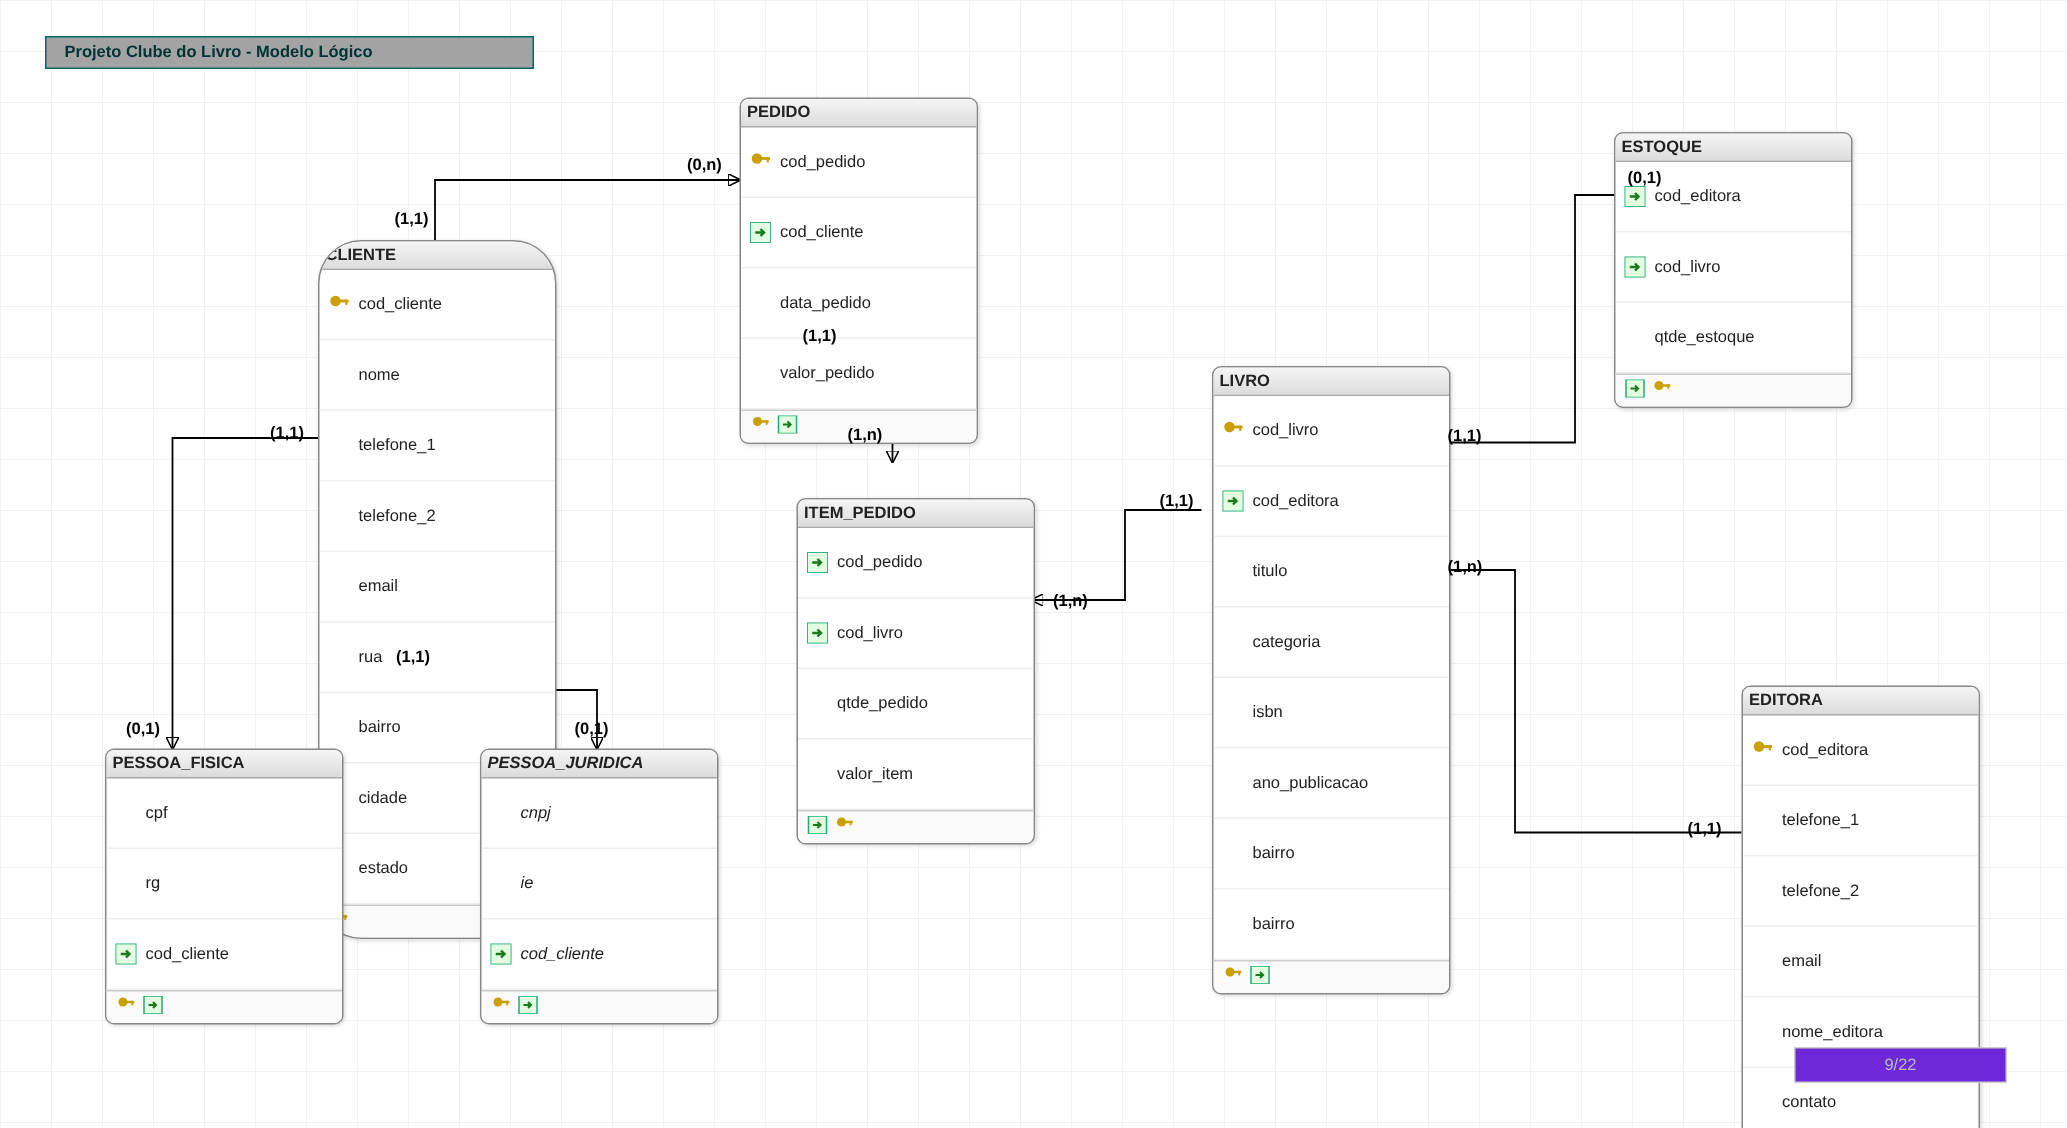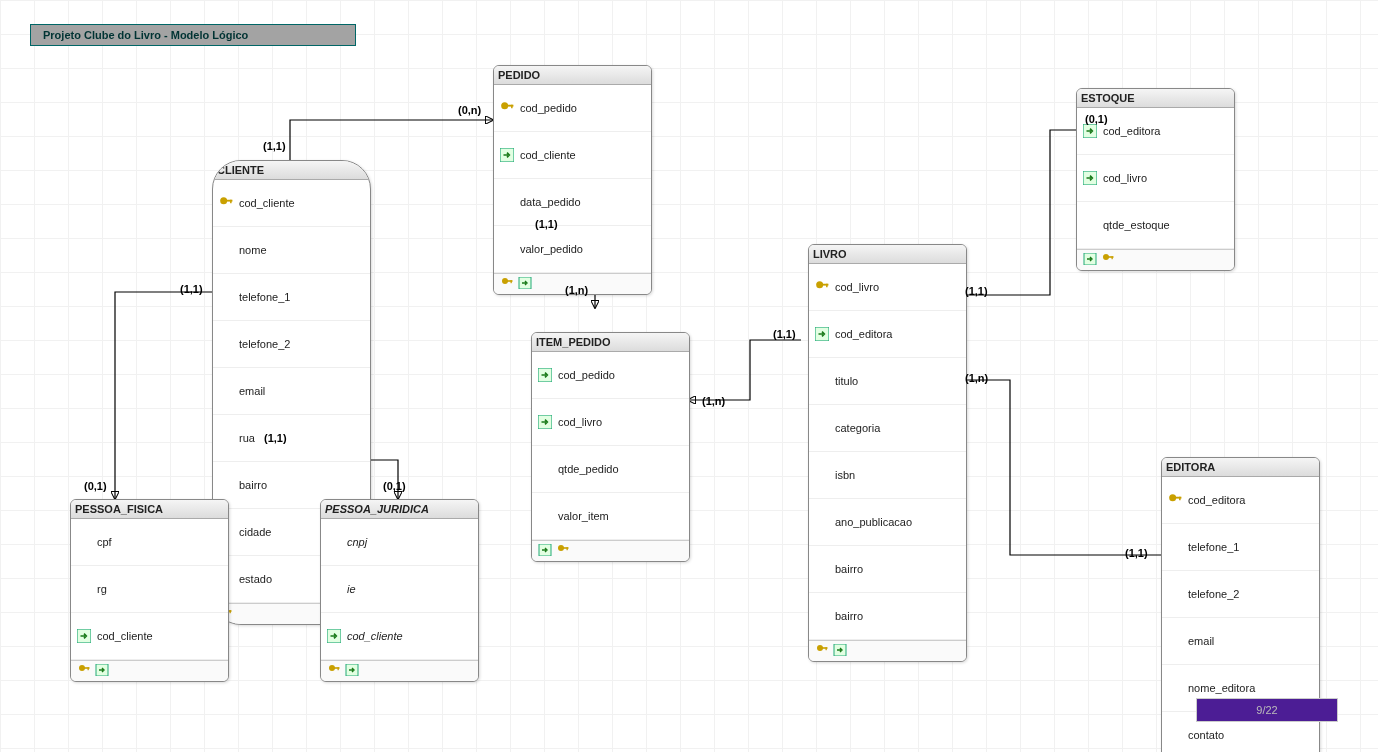--- a/index.html
+++ b/index.html
@@ -78,21 +78,21 @@
     padding: 0 2px;
   }
 
   .page-counter {
     position: absolute;
     right: 40px;
     bottom: 30px;
     width: 140px;
     height: 22px;
     border: 1px solid #ccc;
-    background: #4c1d95;
+    background: #6d28d9;
     color: #bbb;
     display: flex;
     align-items: center;
     justify-content: center;
     font-size: 11px;
   }
 
   svg.connections {
     position: absolute;
     left: 0; top: 0;

